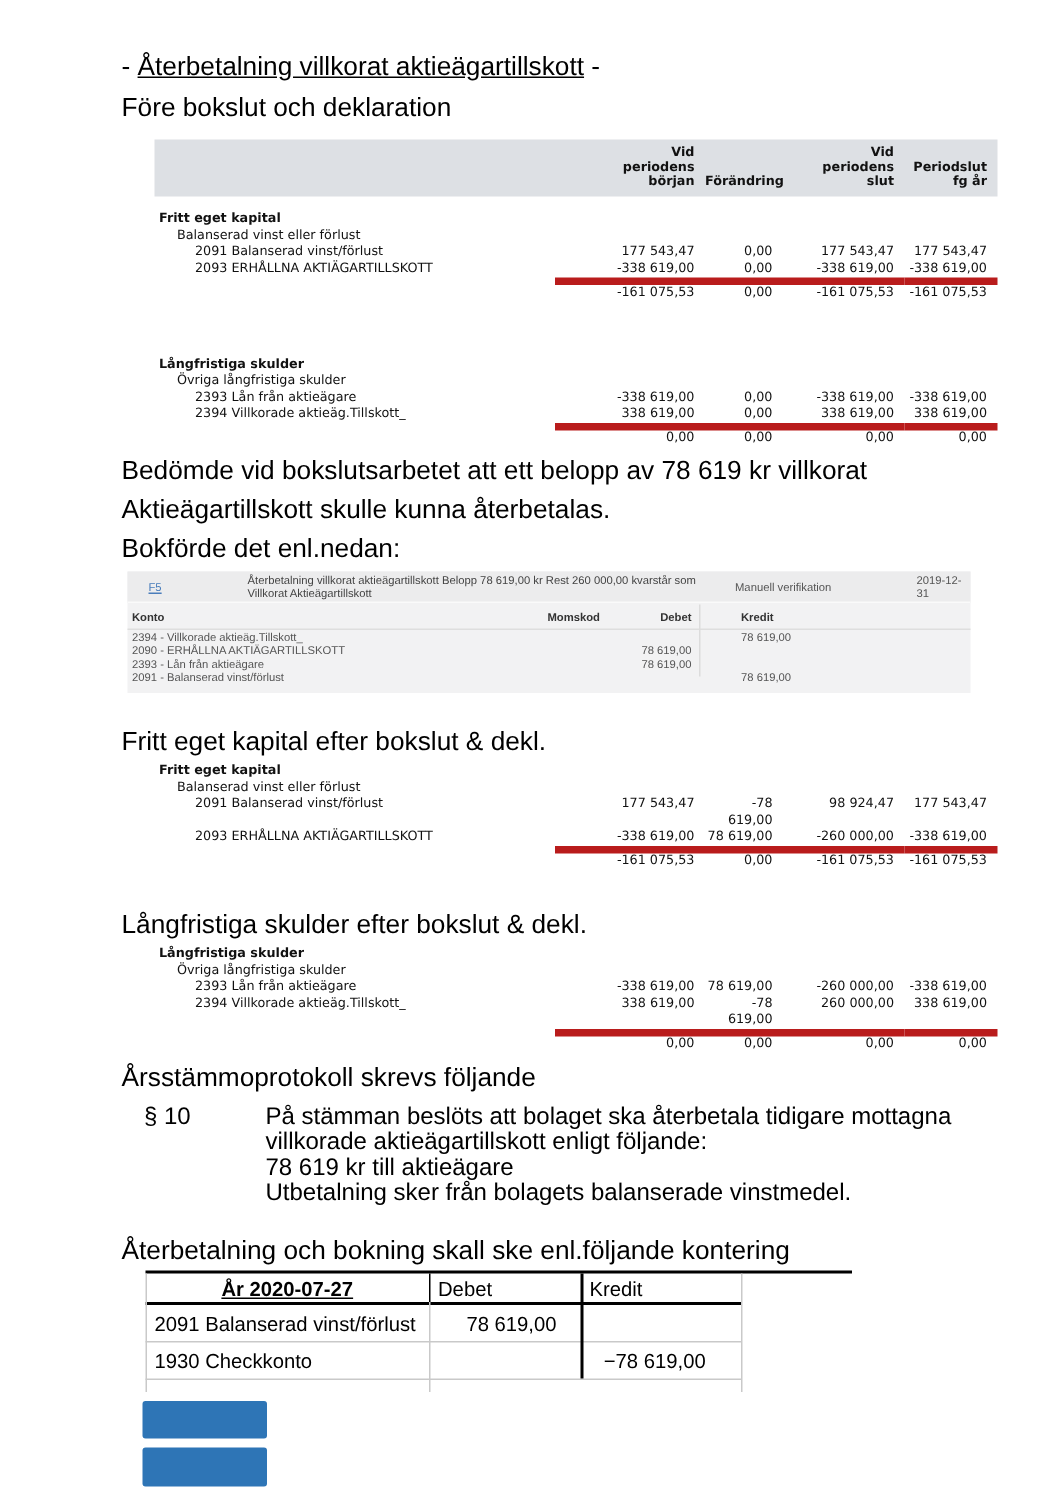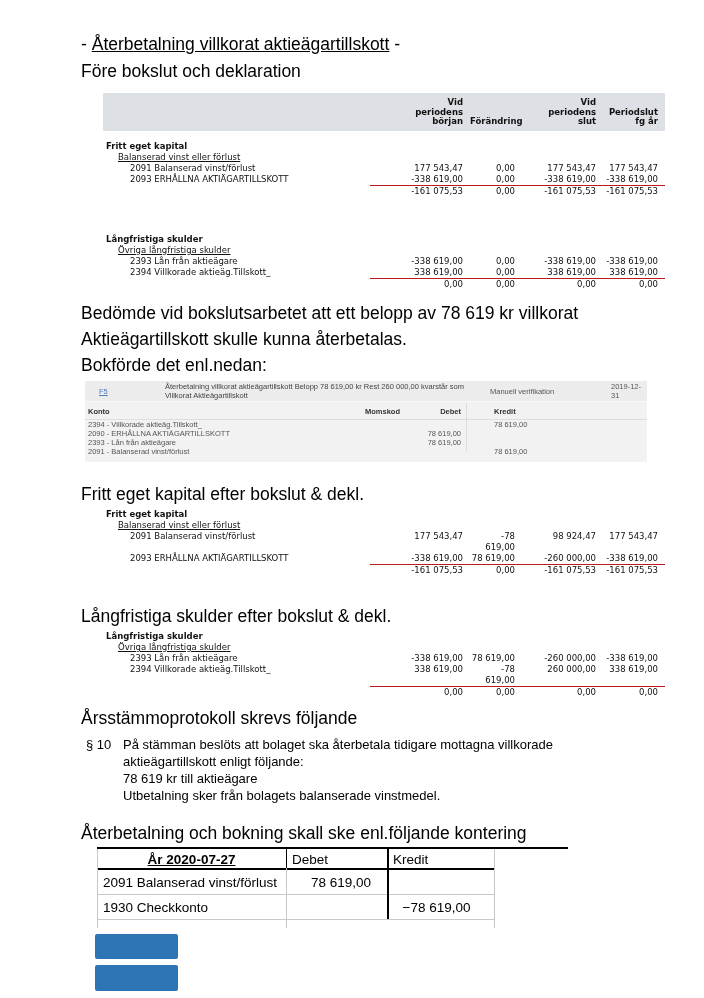--- a/index.html
+++ b/index.html
@@ -15,23 +15,23 @@
 
   
   .ledger { position:absolute; left:103px; width:562px; font-family:"DejaVu Sans",sans-serif;
             font-size:8.5px; color:#111; }
   .lhead { display:grid; grid-template-columns:1fr 100px 52px 81px 62px; background:#dde0e4;
            align-items:end; padding:5px 0 4px 0; font-weight:bold; }
   .lhead span { text-align:right; white-space:pre-line; line-height:9.5px; padding-right:7px; }
   .lrow { display:grid; grid-template-columns:1fr 100px 52px 81px 62px; line-height:11px; }
   .lrow .num { text-align:right; padding-right:7px; }
   .sec  { font-weight:bold; padding-left:3px; }
-  .sub  { padding-left:15px;text-decoration:underline; }
+  .sub  { padding-left:15px; }
   .acct { padding-left:27px; }
-  .lrow.total .num { border-top:1px solid #b91c1c; }
+  .lrow.total .num { border-top:5px solid #b91c1c; }
   .lblock { margin-top:10px; }
   .lblock.gap { margin-top:37px; }
 
   
   .panel { position:absolute; left:85px; top:381px; width:562px; height:81px; background:#f2f2f3;
            font-family:"Liberation Sans",sans-serif; font-size:7.5px; color:#555; }
   .pstrip { display:flex; align-items:center; height:21px; background:#ececed;
             border-bottom:1px solid #fafafa; padding-left:14px; box-sizing:border-box; }
   .pstrip .pref  { width:66px; color:#4a7dbb; text-decoration:underline; }
   .pstrip .pdesc { width:325px; color:#444; }
@@ -41,21 +41,21 @@
   .pcols { margin-top:5px; font-weight:bold; color:#333; padding-bottom:3px; border-bottom:1px solid #dedede; }
   .pcols .r, .prow .r { text-align:right; }
   .c-momskod { padding-right:24px; }
   .c-debet   { padding-right:29px; }
   .c-kredit  { padding-left:4px; }
   .prow { line-height:9px; }
   .prow:first-of-type { margin-top:3px; }
   .pvline { position:absolute; left:381px; top:22px; width:1px; height:48px; background:#dcdcdc; }
 
   
-  .protocol { position:absolute; left:86px; top:736px; width:545px; display:flex; font-size:13px; line-height:17px; }
+  .protocol { position:absolute; left:96px; top:736px; width:545px; display:flex; font-size:16px; line-height:17px;gap:44px; }
   .pno { width:37px; flex:none; }
   .ptext { width:508px; }
 
   
   .sheet { position:absolute; left:97px; top:847px; width:471px; height:85px; font-size:13.5px; }
   .sheet .ln { position:absolute; background:#c9c9c9; }
   .sheet .ln.dark { background:#000; }
   .topline  { left:0; top:0; width:471px; height:2px; }
   .headline { left:0; top:21px; width:397px; height:2px; }
   .rowline1 { left:0; top:47px; width:397px; height:1px; }

